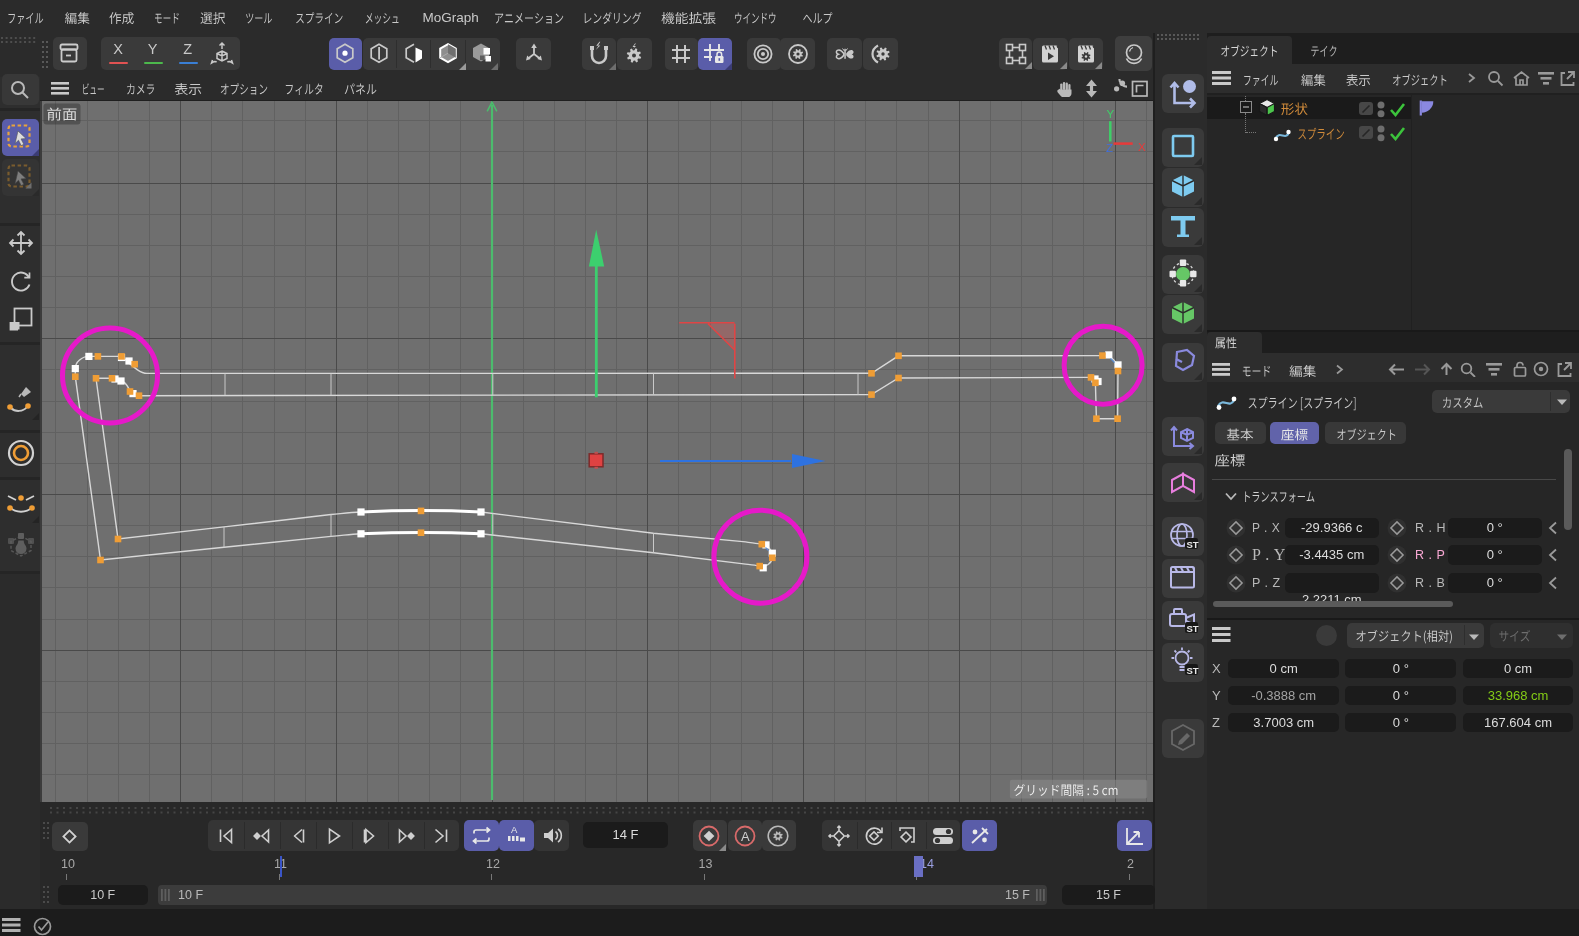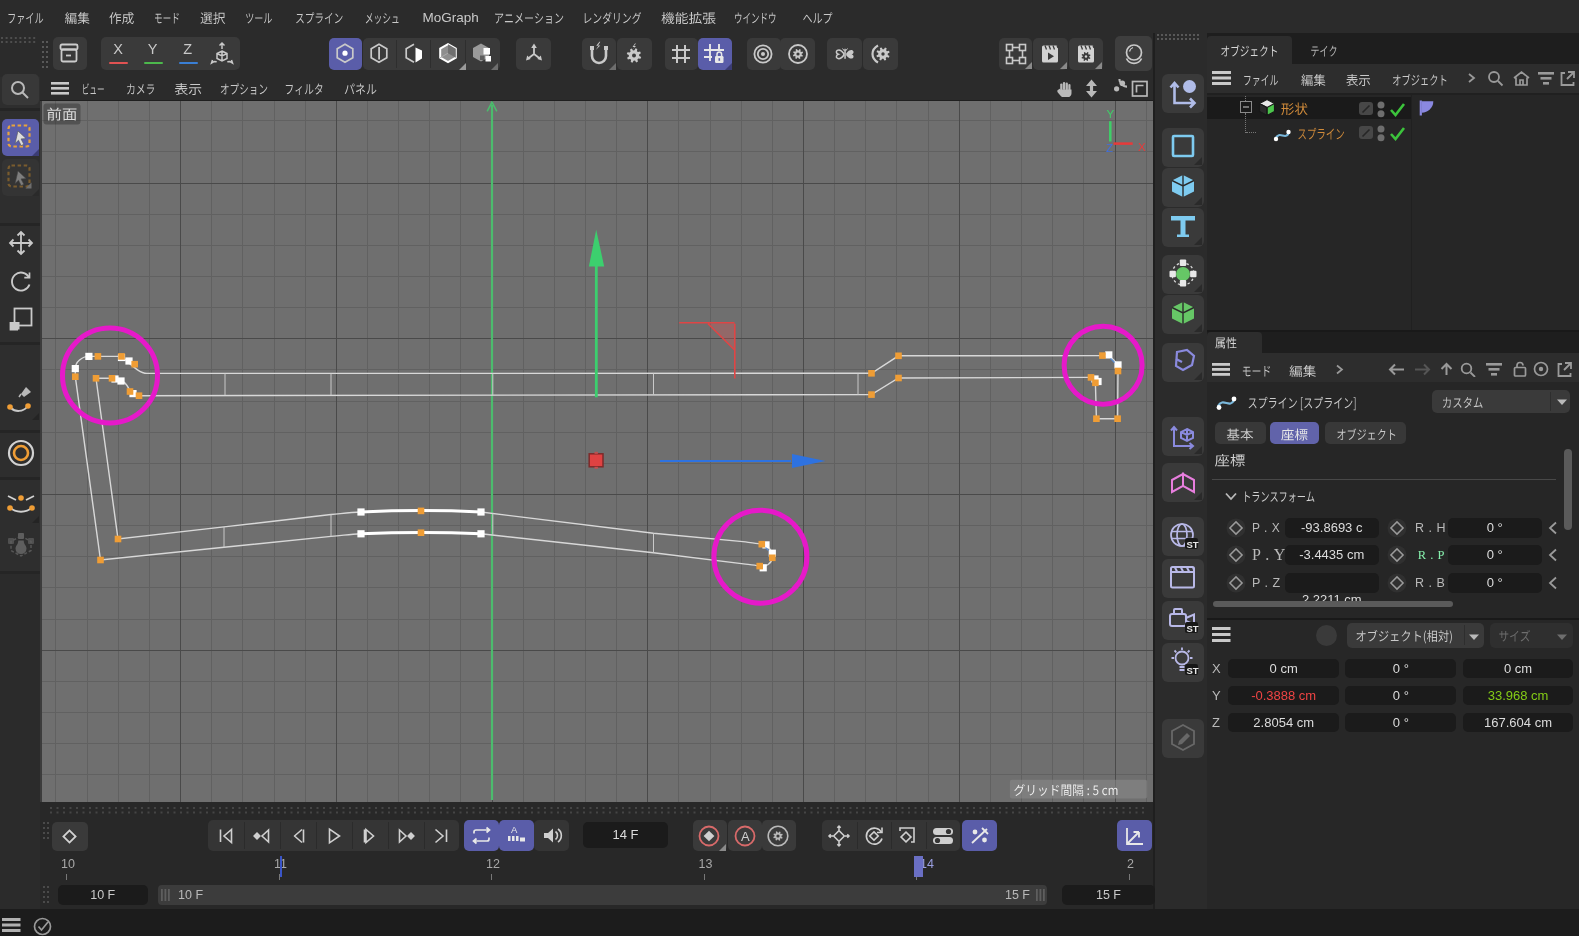--- a/index.html
+++ b/index.html
@@ -695,21 +695,21 @@
     <div style="position:absolute;left:1212px;top:478.5px;width:344px;height:1px;background:#484848"></div>
     <svg style="position:absolute;left:1225px;top:492px" width="12" height="9" viewBox="0 0 12 9">
       <path d="M1 1.5l5 5.5 5-5.5" stroke="#b9b9b9" stroke-width="1.8" fill="none"></path>
     </svg>
     <svg style="position:absolute;left:1226px;top:517.5px" width="20" height="20" viewBox="0 0 20 20">
       <circle cx="10" cy="10" r="9.5" fill="#303030"></circle>
       <rect x="5.7" y="5.7" width="8.6" height="8.6" fill="none" stroke="#9a9a9a" stroke-width="1.5" transform="rotate(45 10 10)"></rect>
     </svg>
     <div style="position:absolute;left:1252px;top:517.5px;width:30px;height:20px;font-size:12px;color:#b9b9b9;text-align:left;line-height:20px;white-space:nowrap;font-family:'Liberation Sans',sans-serif;letter-spacing:0.5px">P . X</div>
     <div style="position:absolute;left:1285px;top:517.5px;width:93.5px;height:20.2px;background:#1b1b1b;border-radius:5px"></div>
-    <div style="position:absolute;left:1285px;top:517.5px;width:93.5px;height:20.2px;font-size:13px;color:#dcdcdc;text-align:center;line-height:20.2px;white-space:nowrap;font-family:'Liberation Sans',sans-serif">-93.8693 c</div>
+    <div style="position:absolute;left:1285px;top:517.5px;width:93.5px;height:20.2px;font-size:13px;color:#dcdcdc;text-align:center;line-height:20.2px;white-space:nowrap;font-family:'Liberation Sans',sans-serif">-29.9366 c</div>
     <svg style="position:absolute;left:1387px;top:517.5px" width="20" height="20" viewBox="0 0 20 20">
       <circle cx="10" cy="10" r="9.5" fill="#303030"></circle>
       <rect x="5.7" y="5.7" width="8.6" height="8.6" fill="none" stroke="#9a9a9a" stroke-width="1.5" transform="rotate(45 10 10)"></rect>
     </svg>
     <div style="position:absolute;left:1415px;top:517.5px;width:30px;height:20px;font-size:12.5px;color:#b9b9b9;text-align:left;line-height:20px;white-space:nowrap;font-family:'Liberation Sans',sans-serif;letter-spacing:0.5px">R . H</div>
     <div style="position:absolute;left:1448px;top:517.5px;width:93.5px;height:20.2px;background:#1b1b1b;border-radius:5px"></div>
     <div style="position:absolute;left:1448px;top:517.5px;width:93.5px;height:20.2px;font-size:13px;color:#dcdcdc;text-align:center;line-height:20.2px;white-space:nowrap;font-family:'Liberation Sans',sans-serif">0 °</div>
     <svg style="position:absolute;left:1548px;top:520.5px" width="10" height="14" viewBox="0 0 10 14">
       <path d="M8 1.5L2 7l6 5.5" stroke="#9a9a9a" stroke-width="1.8" fill="none"></path>
     </svg>
@@ -717,21 +717,21 @@
       <circle cx="10" cy="10" r="9.5" fill="#303030"></circle>
       <rect x="5.7" y="5.7" width="8.6" height="8.6" fill="none" stroke="#9a9a9a" stroke-width="1.5" transform="rotate(45 10 10)"></rect>
     </svg>
     <div style="position:absolute;left:1252px;top:545.1px;width:30px;height:20px;font-size:16px;color:#b9b9b9;text-align:left;line-height:20px;white-space:nowrap;font-family:Liberation Serif, serif;letter-spacing:0.5px">P . Y</div>
     <div style="position:absolute;left:1285px;top:545.1px;width:93.5px;height:20.2px;background:#1b1b1b;border-radius:5px"></div>
     <div style="position:absolute;left:1285px;top:545.1px;width:93.5px;height:20.2px;font-size:13px;color:#dcdcdc;text-align:center;line-height:20.2px;white-space:nowrap;font-family:'Liberation Sans',sans-serif">-3.4435 cm</div>
     <svg style="position:absolute;left:1387px;top:545.1px" width="20" height="20" viewBox="0 0 20 20">
       <circle cx="10" cy="10" r="9.5" fill="#303030"></circle>
       <rect x="5.7" y="5.7" width="8.6" height="8.6" fill="none" stroke="#9a9a9a" stroke-width="1.5" transform="rotate(45 10 10)"></rect>
     </svg>
-    <div style="position:absolute;left:1415px;top:545.1px;width:30px;height:20px;font-size:12.5px;color:#86efac;text-align:right;line-height:20px;white-space:nowrap;font-family:Liberation Serif, serif;letter-spacing:0.5px">R . P</div>
+    <div style="position:absolute;left:1415px;top:545.1px;width:30px;height:20px;font-size:12.5px;color:#f9a8d4;text-align:left;line-height:20px;white-space:nowrap;font-family:Liberation Sans, sans-serif;letter-spacing:0.5px">R . P</div>
     <div style="position:absolute;left:1448px;top:545.1px;width:93.5px;height:20.2px;background:#1b1b1b;border-radius:5px"></div>
     <div style="position:absolute;left:1448px;top:545.1px;width:93.5px;height:20.2px;font-size:13px;color:#dcdcdc;text-align:center;line-height:20.2px;white-space:nowrap;font-family:'Liberation Sans',sans-serif">0 °</div>
     <svg style="position:absolute;left:1548px;top:548.1px" width="10" height="14" viewBox="0 0 10 14">
       <path d="M8 1.5L2 7l6 5.5" stroke="#9a9a9a" stroke-width="1.8" fill="none"></path>
     </svg>
     <svg style="position:absolute;left:1226px;top:572.7px" width="20" height="20" viewBox="0 0 20 20">
       <circle cx="10" cy="10" r="9.5" fill="#303030"></circle>
       <rect x="5.7" y="5.7" width="8.6" height="8.6" fill="none" stroke="#9a9a9a" stroke-width="1.5" transform="rotate(45 10 10)"></rect>
     </svg>
     <div style="position:absolute;left:1252px;top:572.7px;width:30px;height:20px;font-size:12.5px;color:#b9b9b9;text-align:left;line-height:20px;white-space:nowrap;font-family:'Liberation Sans',sans-serif;letter-spacing:0.5px">P . Z</div>
@@ -770,28 +770,28 @@
     </svg>
     <div style="position:absolute;left:1212px;top:658.7px;width:14px;height:19.2px;font-size:13px;color:#b9b9b9;text-align:left;line-height:19.2px;white-space:nowrap;font-family:'Liberation Sans',sans-serif">X</div>
     <div style="position:absolute;left:1228.3px;top:658.7px;width:110.8px;height:19.2px;background:#1b1b1b;border-radius:5px"></div>
     <div style="position:absolute;left:1228.3px;top:658.7px;width:110.8px;height:19.2px;font-size:13px;color:#dcdcdc;text-align:center;line-height:19.2px;white-space:nowrap;font-family:'Liberation Sans',sans-serif">0 cm</div>
     <div style="position:absolute;left:1345.3px;top:658.7px;width:111.1px;height:19.2px;background:#1b1b1b;border-radius:5px"></div>
     <div style="position:absolute;left:1345.3px;top:658.7px;width:111.1px;height:19.2px;font-size:13px;color:#dcdcdc;text-align:center;line-height:19.2px;white-space:nowrap;font-family:'Liberation Sans',sans-serif">0 °</div>
     <div style="position:absolute;left:1462.7px;top:658.7px;width:110.7px;height:19.2px;background:#1b1b1b;border-radius:5px"></div>
     <div style="position:absolute;left:1462.7px;top:658.7px;width:110.7px;height:19.2px;font-size:13px;color:#dcdcdc;text-align:center;line-height:19.2px;white-space:nowrap;font-family:'Liberation Sans',sans-serif">0 cm</div>
     <div style="position:absolute;left:1212px;top:685.9px;width:14px;height:19.2px;font-size:13px;color:#b9b9b9;text-align:left;line-height:19.2px;white-space:nowrap;font-family:'Liberation Sans',sans-serif">Y</div>
     <div style="position:absolute;left:1228.3px;top:685.9px;width:110.8px;height:19.2px;background:#1b1b1b;border-radius:5px"></div>
-    <div style="position:absolute;left:1228.3px;top:685.9px;width:110.8px;height:19.2px;font-size:13px;color:#ef4444;text-align:center;line-height:19.2px;white-space:nowrap;font-family:'Liberation Sans',sans-serif">-0.3888 cm</div>
+    <div style="position:absolute;left:1228.3px;top:685.9px;width:110.8px;height:19.2px;font-size:13px;color:#a3a3a3;text-align:center;line-height:19.2px;white-space:nowrap;font-family:'Liberation Sans',sans-serif">-0.3888 cm</div>
     <div style="position:absolute;left:1345.3px;top:685.9px;width:111.1px;height:19.2px;background:#1b1b1b;border-radius:5px"></div>
     <div style="position:absolute;left:1345.3px;top:685.9px;width:111.1px;height:19.2px;font-size:13px;color:#dcdcdc;text-align:center;line-height:19.2px;white-space:nowrap;font-family:'Liberation Sans',sans-serif">0 °</div>
     <div style="position:absolute;left:1462.7px;top:685.9px;width:110.7px;height:19.2px;background:#1b1b1b;border-radius:5px"></div>
     <div style="position:absolute;left:1462.7px;top:685.9px;width:110.7px;height:19.2px;font-size:13px;color:#84cc16;text-align:center;line-height:19.2px;white-space:nowrap;font-family:'Liberation Sans',sans-serif">33.968 cm</div>
     <div style="position:absolute;left:1212px;top:713.1px;width:14px;height:19.2px;font-size:13px;color:#b9b9b9;text-align:left;line-height:19.2px;white-space:nowrap;font-family:'Liberation Sans',sans-serif">Z</div>
     <div style="position:absolute;left:1228.3px;top:713.1px;width:110.8px;height:19.2px;background:#1b1b1b;border-radius:5px"></div>
-    <div style="position:absolute;left:1228.3px;top:713.1px;width:110.8px;height:19.2px;font-size:13px;color:#dcdcdc;text-align:center;line-height:19.2px;white-space:nowrap;font-family:'Liberation Sans',sans-serif">2.8054 cm</div>
+    <div style="position:absolute;left:1228.3px;top:713.1px;width:110.8px;height:19.2px;font-size:13px;color:#dcdcdc;text-align:center;line-height:19.2px;white-space:nowrap;font-family:'Liberation Sans',sans-serif">3.7003 cm</div>
     <div style="position:absolute;left:1345.3px;top:713.1px;width:111.1px;height:19.2px;background:#1b1b1b;border-radius:5px"></div>
     <div style="position:absolute;left:1345.3px;top:713.1px;width:111.1px;height:19.2px;font-size:13px;color:#dcdcdc;text-align:center;line-height:19.2px;white-space:nowrap;font-family:'Liberation Sans',sans-serif">0 °</div>
     <div style="position:absolute;left:1462.7px;top:713.1px;width:110.7px;height:19.2px;background:#1b1b1b;border-radius:5px"></div>
     <div style="position:absolute;left:1462.7px;top:713.1px;width:110.7px;height:19.2px;font-size:13px;color:#dcdcdc;text-align:center;line-height:19.2px;white-space:nowrap;font-family:'Liberation Sans',sans-serif">167.604 cm</div>
     <svg style="position:absolute;left:50px;top:806.5px" width="1100" height="8" viewBox="0 0 1100 8">
       <g fill="#454545">
         <rect x="0" y="0" width="2" height="2"></rect>
         <rect x="0" y="4.5" width="2" height="2"></rect>
         <rect x="6.5" y="0" width="2" height="2"></rect>
         <rect x="6.5" y="4.5" width="2" height="2"></rect>

